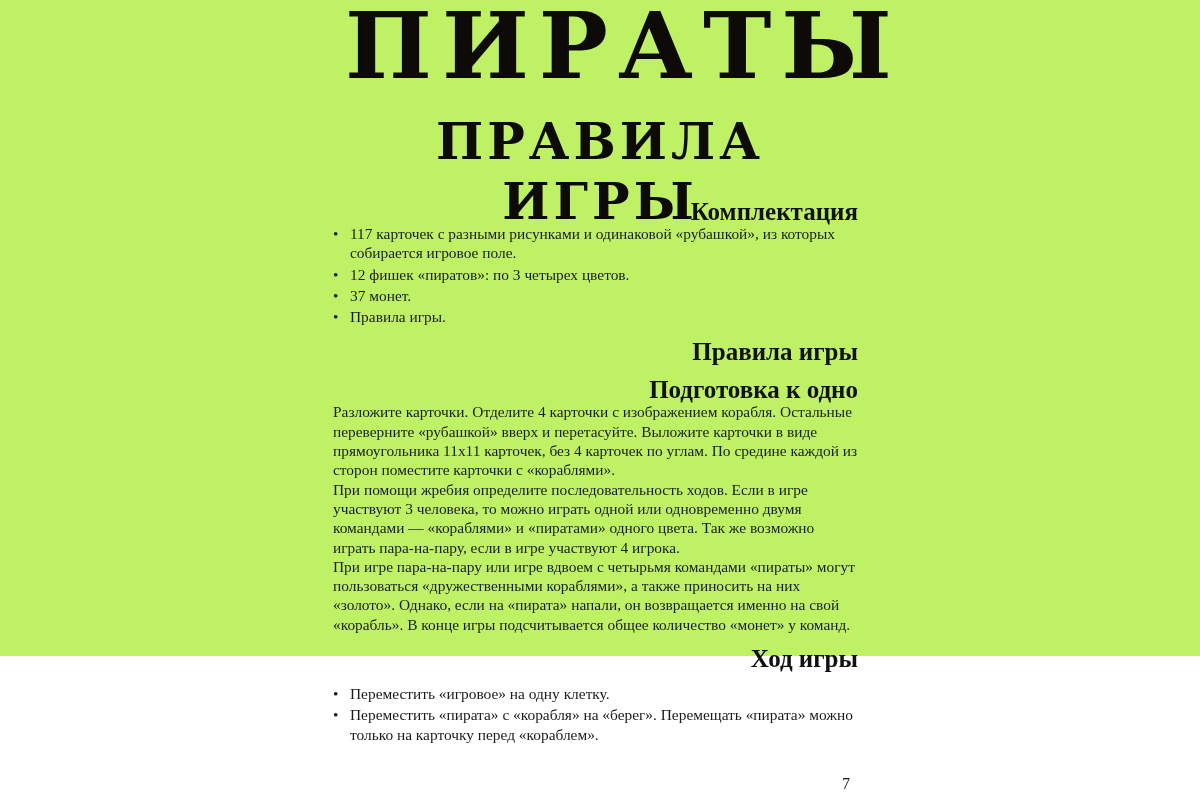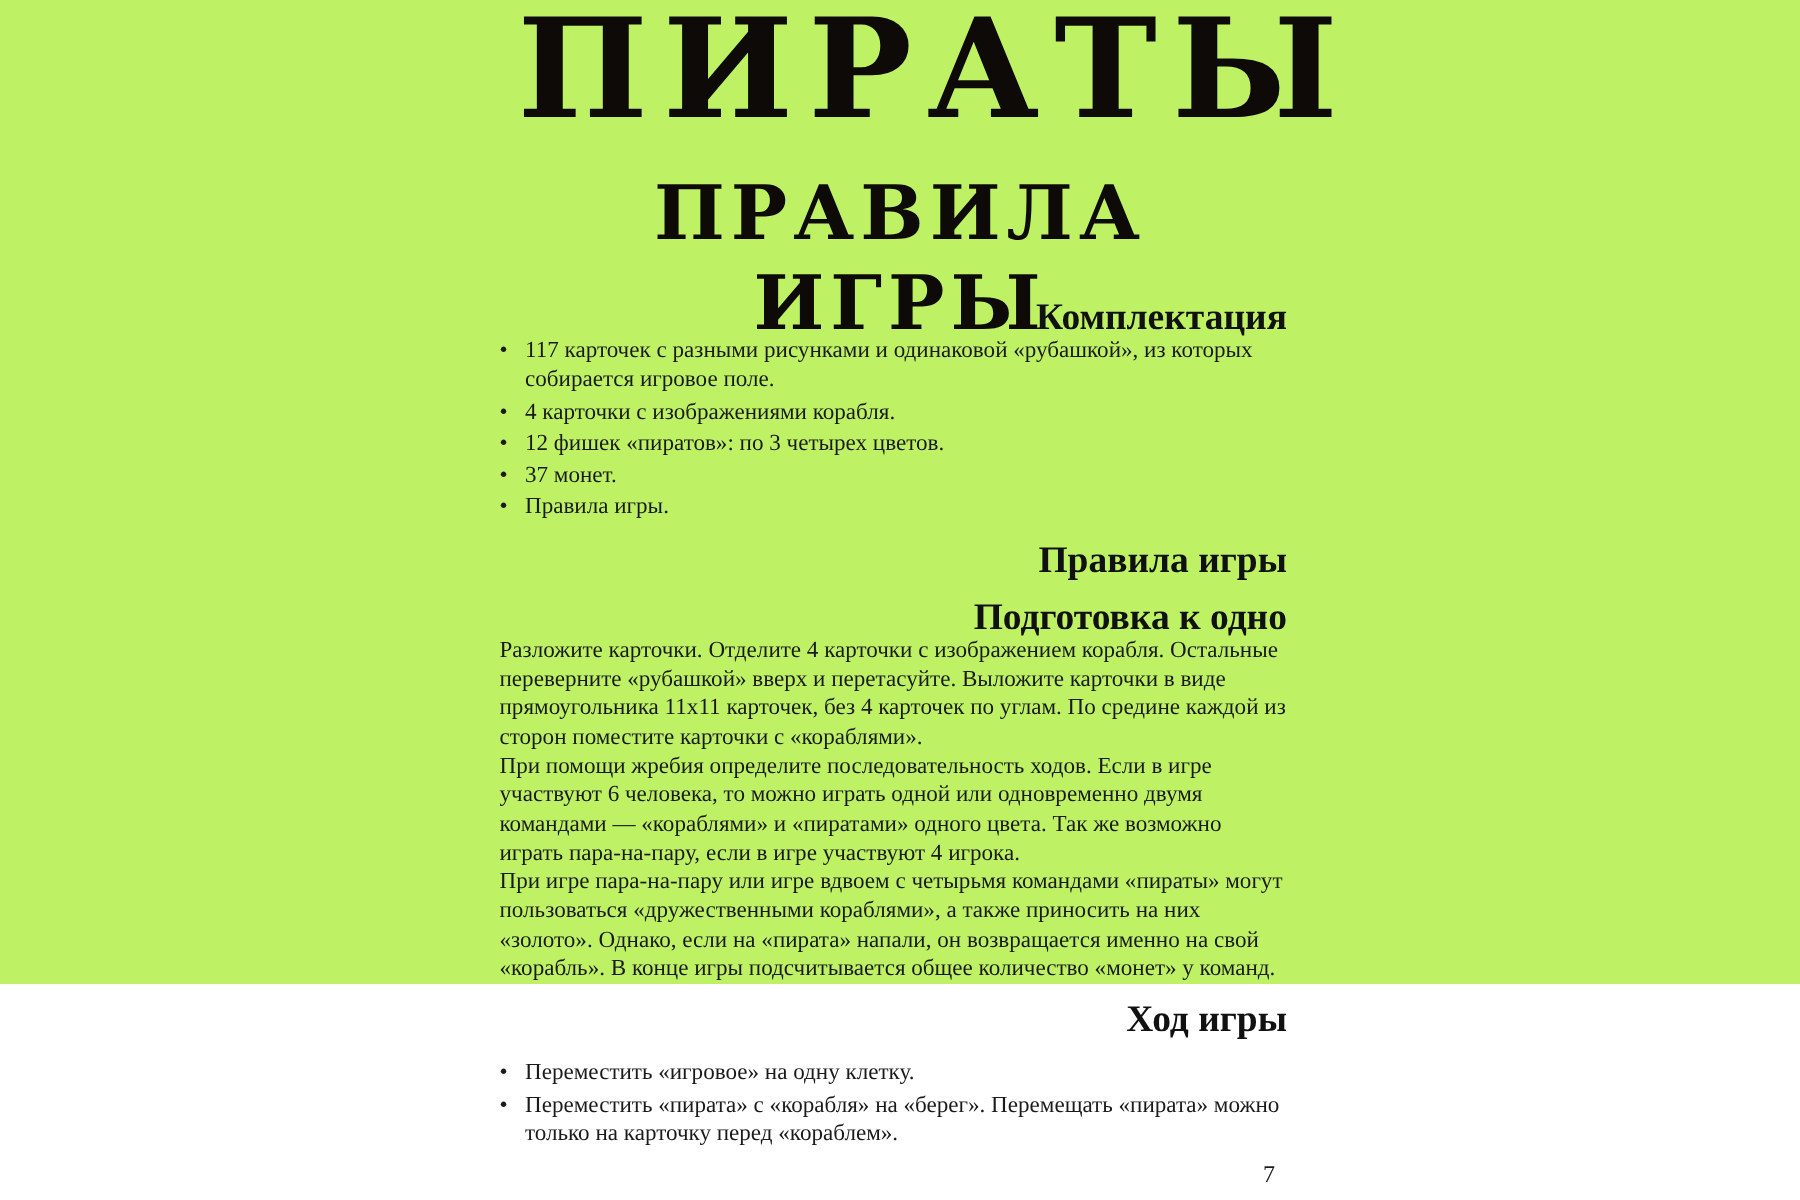--- a/index.html
+++ b/index.html
@@ -102,35 +102,34 @@
 
   <div class="main-title">ПИРАТЫ</div>
   <div class="sub-title">ПРАВИЛА ИГРЫ</div>
 
   <div class="content">
 
     <section>
       <h2>Комплектация</h2>
       <ul>
         <li>117 карточек с разными рисунками и одинаковой «рубашкой», из которых собирается игровое поле.</li>
-        <li>4 карточки с изображениями корабля.</li>
         <li>12 фишек «пиратов»:  по 3 четырех цветов.</li>
         <li>37 монет.</li>
         <li>Правила игры.</li>
       </ul>
     </section>
 
     <section>
       <h2 class="sec-rules">Правила игры</h2>
     </section>
 
     <section>
       <h2 class="sec-prep">Подготовка к одно</h2>
       <p>Разложите карточки. Отделите 4 карточки с изображением корабля. Остальные переверните «рубашкой» вверх и перетасуйте. Выложите карточки в виде прямоугольника 11x11 карточек, без 4 карточек по углам. По средине каждой из сторон поместите карточки с «кораблями».</p>
-      <p>При помощи жребия определите последовательность ходов. Если в игре участвуют 6 человека, то можно играть одной или одновременно двумя командами — «кораблями» и «пиратами» одного цвета. Так же возможно играть пара-на-пару, если в игре участвуют 4 игрока.</p>
+      <p>При помощи жребия определите последовательность ходов. Если в игре участвуют 3 человека, то можно играть одной или одновременно двумя командами — «кораблями» и «пиратами» одного цвета. Так же возможно играть пара-на-пару, если в игре участвуют 4 игрока.</p>
       <p>При игре пара-на-пару или игре вдвоем с четырьмя командами «пираты» могут пользоваться «дружественными кораблями», а также приносить на них «золото». Однако, если на «пирата» напали, он возвращается именно на свой «корабль». В конце игры подсчитывается общее количество «монет» у команд.</p>
     </section>
 
     <section>
       <h2 class="sec-turn">Ход игры</h2>
       <ul class="turn-list">
         <li>Переместить «игровое» на одну клетку.</li>
         <li>Переместить «пирата» с «корабля» на «берег». Перемещать «пирата» можно только на карточку перед «кораблем».</li>
       </ul>
     </section>

